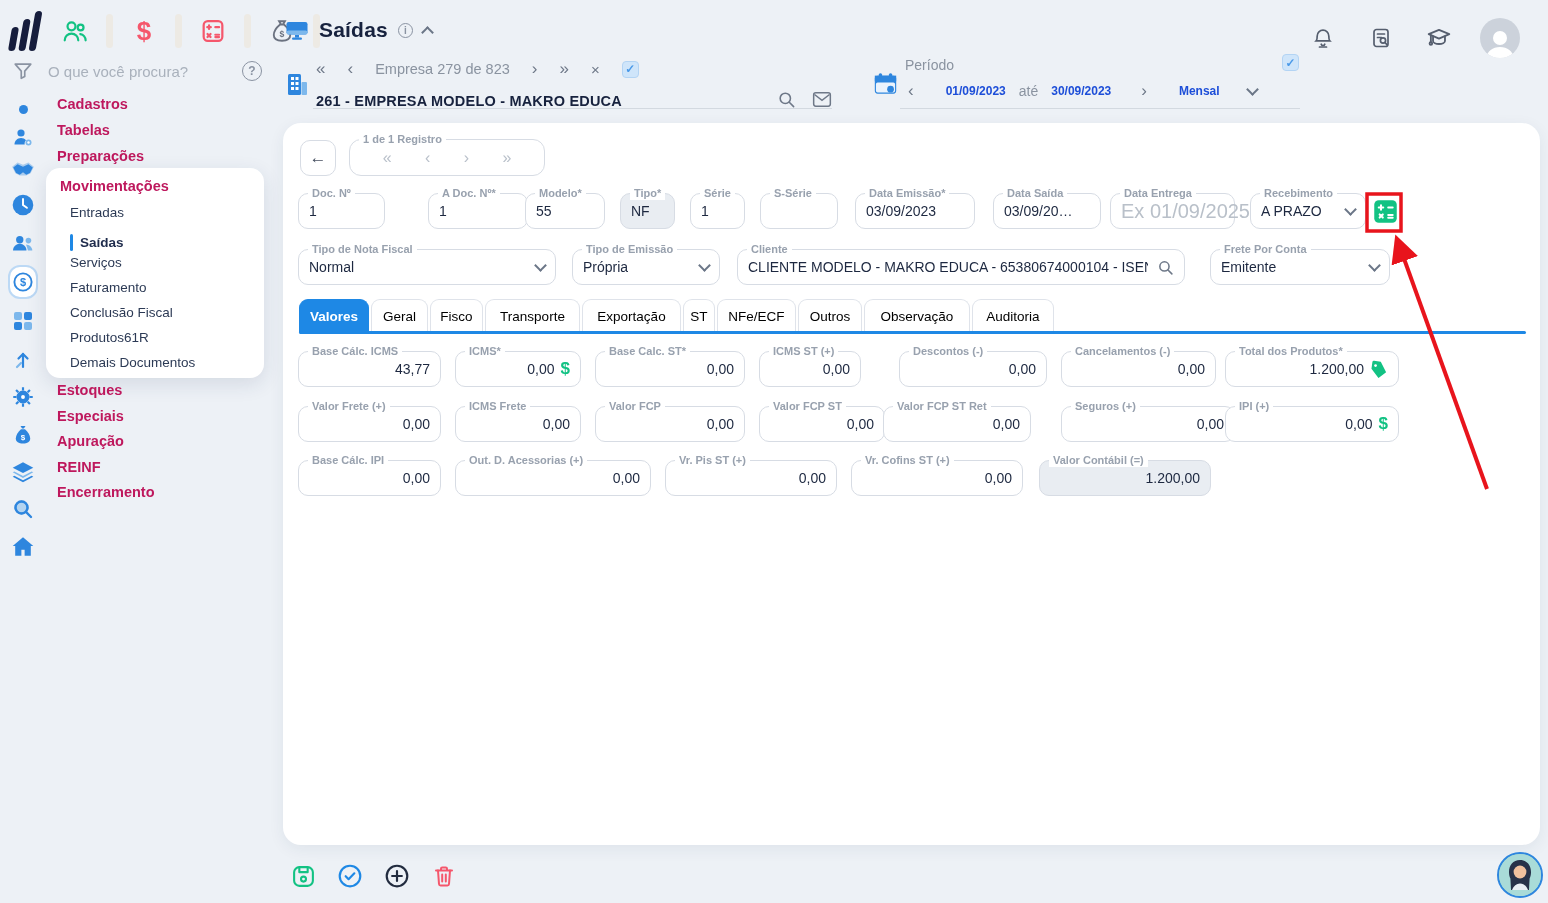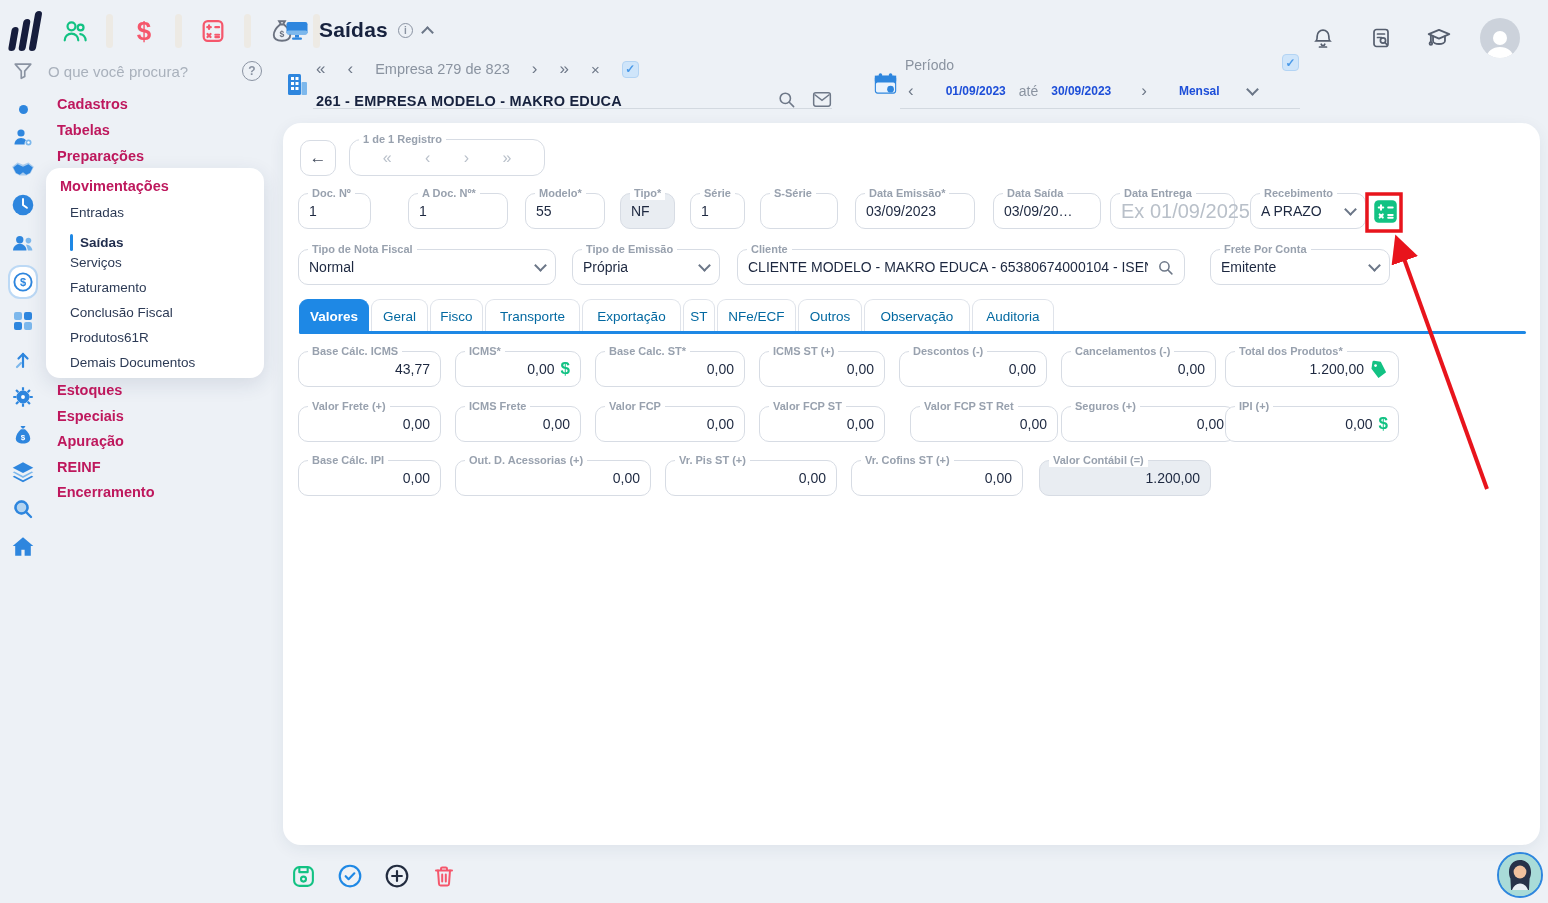--- a/index.html
+++ b/index.html
@@ -47,21 +47,21 @@
 
   .field { position:absolute; height:36px; border:1px solid #d7dce4; border-radius:10px; background:#fff; display:flex; align-items:center; padding:0 10px; }
   .field.gray { background:#e9edf2; }
   .field .val { font-size:14px; color:#1d2840; font-weight:500; white-space:nowrap; overflow:hidden; }
   .field .val.num { margin-left:auto; }
   .field .ph { font-size:20px; color:#b9c0c9; white-space:nowrap; }
   .field .chev-dn { margin-left:auto; }
   .dollar-g { color:#12c283; font-weight:700; font-size:17px; margin-left:6px; }
 
   
-  .tab { position:absolute; top:0; height:33px; border:1px solid #dfe3ea; border-bottom:none; border-radius:9px 9px 0 0; background:#fff; color:#0369a1; font-size:13.5px; display:flex; align-items:center; justify-content:center; cursor:pointer; }
+  .tab { position:absolute; top:0; height:33px; border:1px solid #dfe3ea; border-bottom:none; border-radius:9px 9px 0 0; background:#fff; color:#000000; font-size:13.5px; display:flex; align-items:center; justify-content:center; cursor:pointer; }
   .tab.active { background:#1e88e5; color:#fff; font-weight:700; border-color:#1e88e5; }
   .tabline { position:absolute; height:3px; background:#1e88e5; border-radius:2px; }
 
   
   .action { width:30px; height:30px; display:flex; align-items:center; justify-content:center; cursor:pointer; }
 
   .avatar-bottom { width:46px; height:46px; border-radius:50%; border:2.5px solid #2e86de; overflow:hidden; background:#9fd6d2; }
 
   svg { display:block; }
 </style>
@@ -348,25 +348,25 @@
 <div class="fieldset abs" style="left:349px;top:139px;width:196px;height:37px">
   <span class="lab">1 de 1 Registro</span>
   <div class="rec-arrows">
     <span>«</span>
     <span>‹</span>
     <span>›</span>
     <span>»</span>
   </div>
 </div>
 
-<div class="field" style="left:298px;top:193px;width:73px">
+<div class="field" style="left:298px;top:193px;width:87px">
   <span class="lab">Doc. Nº</span>
     <span class="val">1</span>
 </div>
-<div class="field" style="left:408px;top:193px;width:100px">
+<div class="field" style="left:428px;top:193px;width:100px">
   <span class="lab">A Doc. Nº*</span>
     <span class="val">1</span>
 </div>
 <div class="field" style="left:525px;top:193px;width:80px">
   <span class="lab">Modelo*</span>
     <span class="val">55</span>
 </div>
 <div class="field gray" style="left:620px;top:193px;width:55px">
   <span class="lab">Tipo*</span>
     <span class="val">NF</span>
@@ -452,21 +452,21 @@
 </div>
 <div class="field" style="left:455px;top:351px;width:126px">
   <span class="lab">ICMS*</span>
     <span class="val num">0,00</span>
   <span class="dollar-g">$</span>
 </div>
 <div class="field" style="left:595px;top:351px;width:150px">
   <span class="lab">Base Calc. ST*</span>
     <span class="val num">0,00</span>
 </div>
-<div class="field" style="left:759px;top:351px;width:126px">
+<div class="field" style="left:759px;top:351px;width:102px">
   <span class="lab">ICMS ST (+)</span>
     <span class="val num">0,00</span>
 </div>
 <div class="field" style="left:899px;top:351px;width:148px">
   <span class="lab">Descontos (-)</span>
     <span class="val num">0,00</span>
 </div>
 <div class="field" style="left:1061px;top:351px;width:155px">
   <span class="lab">Cancelamentos (-)</span>
     <span class="val num">0,00</span>
@@ -491,21 +491,21 @@
     <span class="val num">0,00</span>
 </div>
 <div class="field" style="left:595px;top:406px;width:150px">
   <span class="lab">Valor FCP</span>
     <span class="val num">0,00</span>
 </div>
 <div class="field" style="left:759px;top:406px;width:126px">
   <span class="lab">Valor FCP ST</span>
     <span class="val num">0,00</span>
 </div>
-<div class="field" style="left:910px;top:406px;width:148px">
+<div class="field" style="left:883px;top:406px;width:148px">
   <span class="lab">Valor FCP ST Ret</span>
     <span class="val num">0,00</span>
 </div>
 <div class="field" style="left:1061px;top:406px;width:174px">
   <span class="lab">Seguros (+)</span>
     <span class="val num">0,00</span>
 </div>
 <div class="field" style="left:1225px;top:406px;width:174px">
   <span class="lab">IPI (+)</span>
     <span class="val num">0,00</span>

